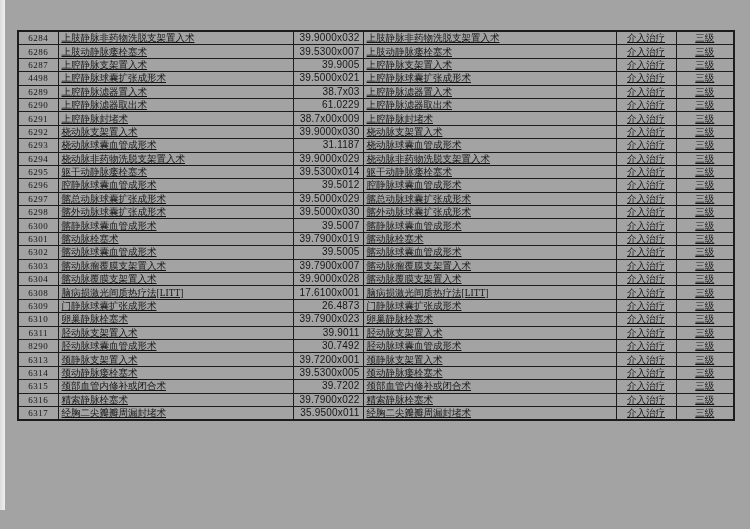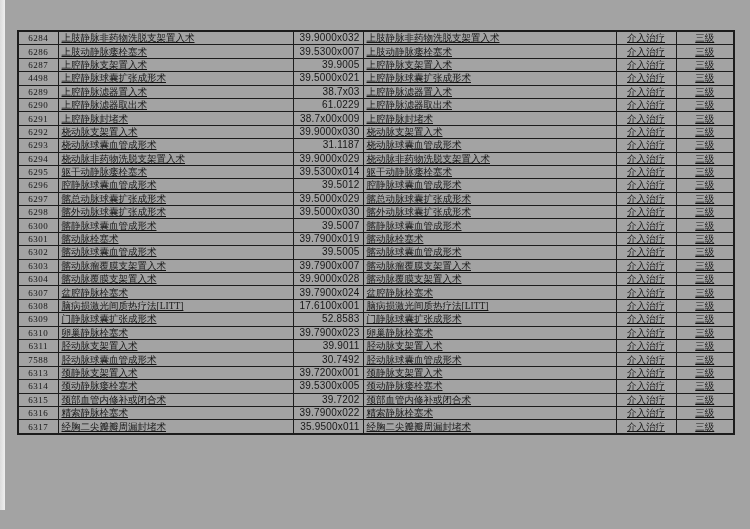--- a/index.html
+++ b/index.html
@@ -233,39 +233,31 @@
         </tr>
         <tr>
           <td class="row-id">6304</td>
           <td class="cn">髂动脉覆膜支架置入术</td>
           <td class="code">39.9000x028</td>
           <td class="cn">髂动脉覆膜支架置入术</td>
           <td class="cn center">介入治疗</td>
           <td class="cn center">三级</td>
         </tr>
         <tr>
-          <td class="row-id">6307</td>
-          <td class="cn">盆腔静脉栓塞术</td>
-          <td class="code">39.7900x024</td>
-          <td class="cn">盆腔静脉栓塞术</td>
-          <td class="cn center">介入治疗</td>
-          <td class="cn center">三级</td>
-        </tr>
-        <tr>
           <td class="row-id">6308</td>
           <td class="cn">脑病损激光间质热疗法[LITT]</td>
           <td class="code">17.6100x001</td>
           <td class="cn">脑病损激光间质热疗法[LITT]</td>
           <td class="cn center">介入治疗</td>
           <td class="cn center">三级</td>
         </tr>
         <tr>
           <td class="row-id">6309</td>
           <td class="cn">门静脉球囊扩张成形术</td>
-          <td class="code">52.8583</td>
+          <td class="code">26.4873</td>
           <td class="cn">门静脉球囊扩张成形术</td>
           <td class="cn center">介入治疗</td>
           <td class="cn center">三级</td>
         </tr>
         <tr>
           <td class="row-id">6310</td>
           <td class="cn">卵巢静脉栓塞术</td>
           <td class="code">39.7900x023</td>
           <td class="cn">卵巢静脉栓塞术</td>
           <td class="cn center">介入治疗</td>
@@ -273,21 +265,21 @@
         </tr>
         <tr>
           <td class="row-id">6311</td>
           <td class="cn">胫动脉支架置入术</td>
           <td class="code">39.9011</td>
           <td class="cn">胫动脉支架置入术</td>
           <td class="cn center">介入治疗</td>
           <td class="cn center">三级</td>
         </tr>
         <tr>
-          <td class="row-id">7588</td>
+          <td class="row-id">8290</td>
           <td class="cn">胫动脉球囊血管成形术</td>
           <td class="code">30.7492</td>
           <td class="cn">胫动脉球囊血管成形术</td>
           <td class="cn center">介入治疗</td>
           <td class="cn center">三级</td>
         </tr>
         <tr>
           <td class="row-id">6313</td>
           <td class="cn">颈静脉支架置入术</td>
           <td class="code">39.7200x001</td>

